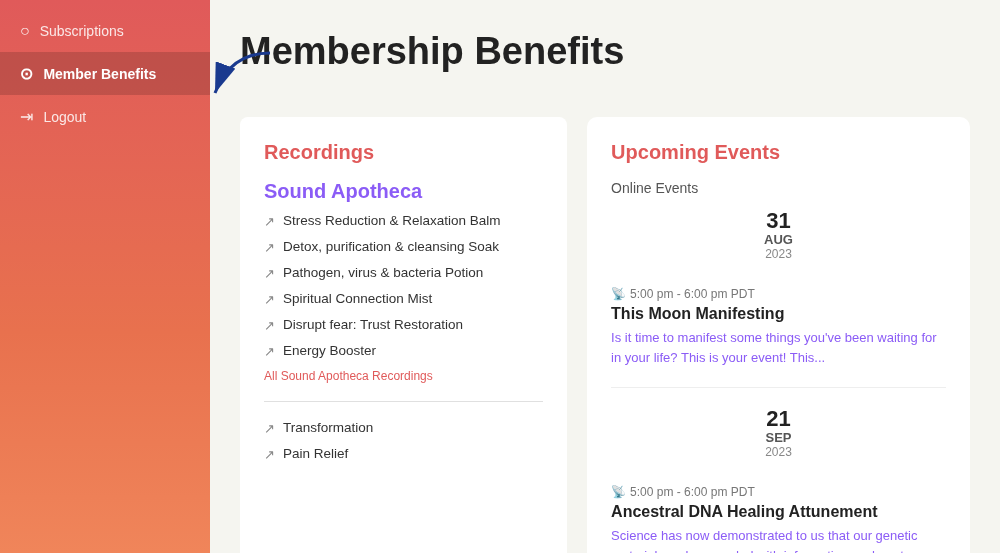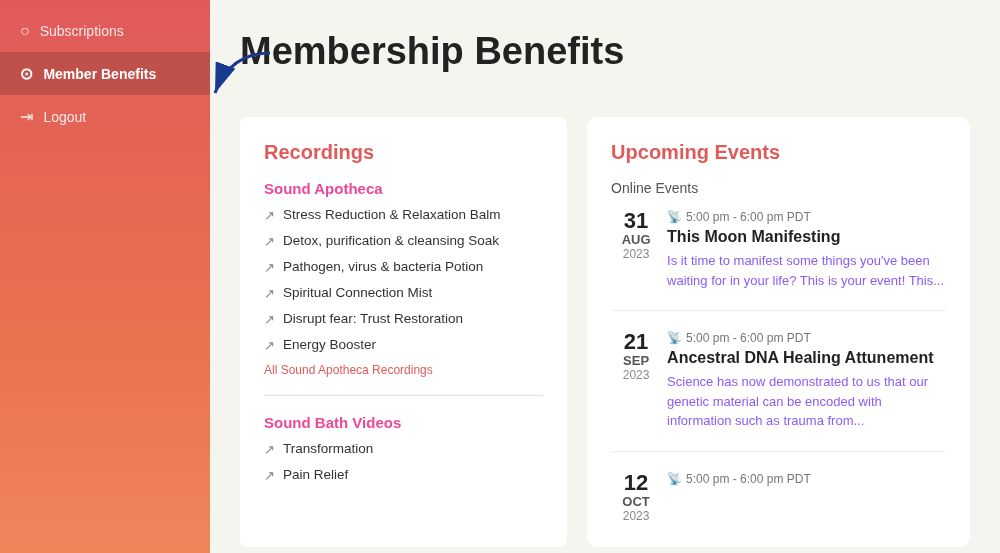--- a/index.html
+++ b/index.html
@@ -63,23 +63,23 @@
     }
 
     .card-title {
       font-size: 20px;
       font-weight: 700;
       color: #e05a5a;
       margin-bottom: 16px;
     }
 
     .section-subtitle {
-      font-size: 15px;
-      font-weight: 700;
-      color: #ec4899;
+      font-size: 20px;
+      font-weight: 700;
+      color: #8b5cf6;
       margin-bottom: 10px;
     }
 
     .recording-item {
       display: flex;
       align-items: flex-start;
       gap: 8px;
       margin-bottom: 10px;
       font-size: 13.5px;
       color: #333;
@@ -115,24 +115,25 @@
     }
 
     .online-events-label {
       font-size: 14px;
       color: #555;
       margin-bottom: 14px;
     }
 
     .event-item {
       display: flex;
-      gap: 6px;
+      gap: 26px;
       margin-bottom: 20px;
       padding-bottom: 20px;
       border-bottom: 1px solid #eee;
+      flex-direction: column;
     }
     .event-item:last-child { border-bottom: none; margin-bottom: 0; padding-bottom: 0; }
 
     .event-date {
       text-align: center;
       min-width: 50px;
     }
     .event-day {
       font-size: 22px;
       font-weight: 700;
@@ -243,21 +244,20 @@
       </div>
       <div class="recording-item">
         <span class="arrow-icon">↗</span>
         <span>Energy Booster</span>
       </div>
 
       <a class="all-recordings-link">All Sound Apotheca Recordings</a>
 
       <hr class="divider">
 
-      <div class="section-subtitle">Sound Bath Videos</div>
 
       <div class="recording-item">
         <span class="arrow-icon">↗</span>
         <span>Transformation</span>
       </div>
       <div class="recording-item">
         <span class="arrow-icon">↗</span>
         <span>Pain Relief</span>
       </div>
     </div>

